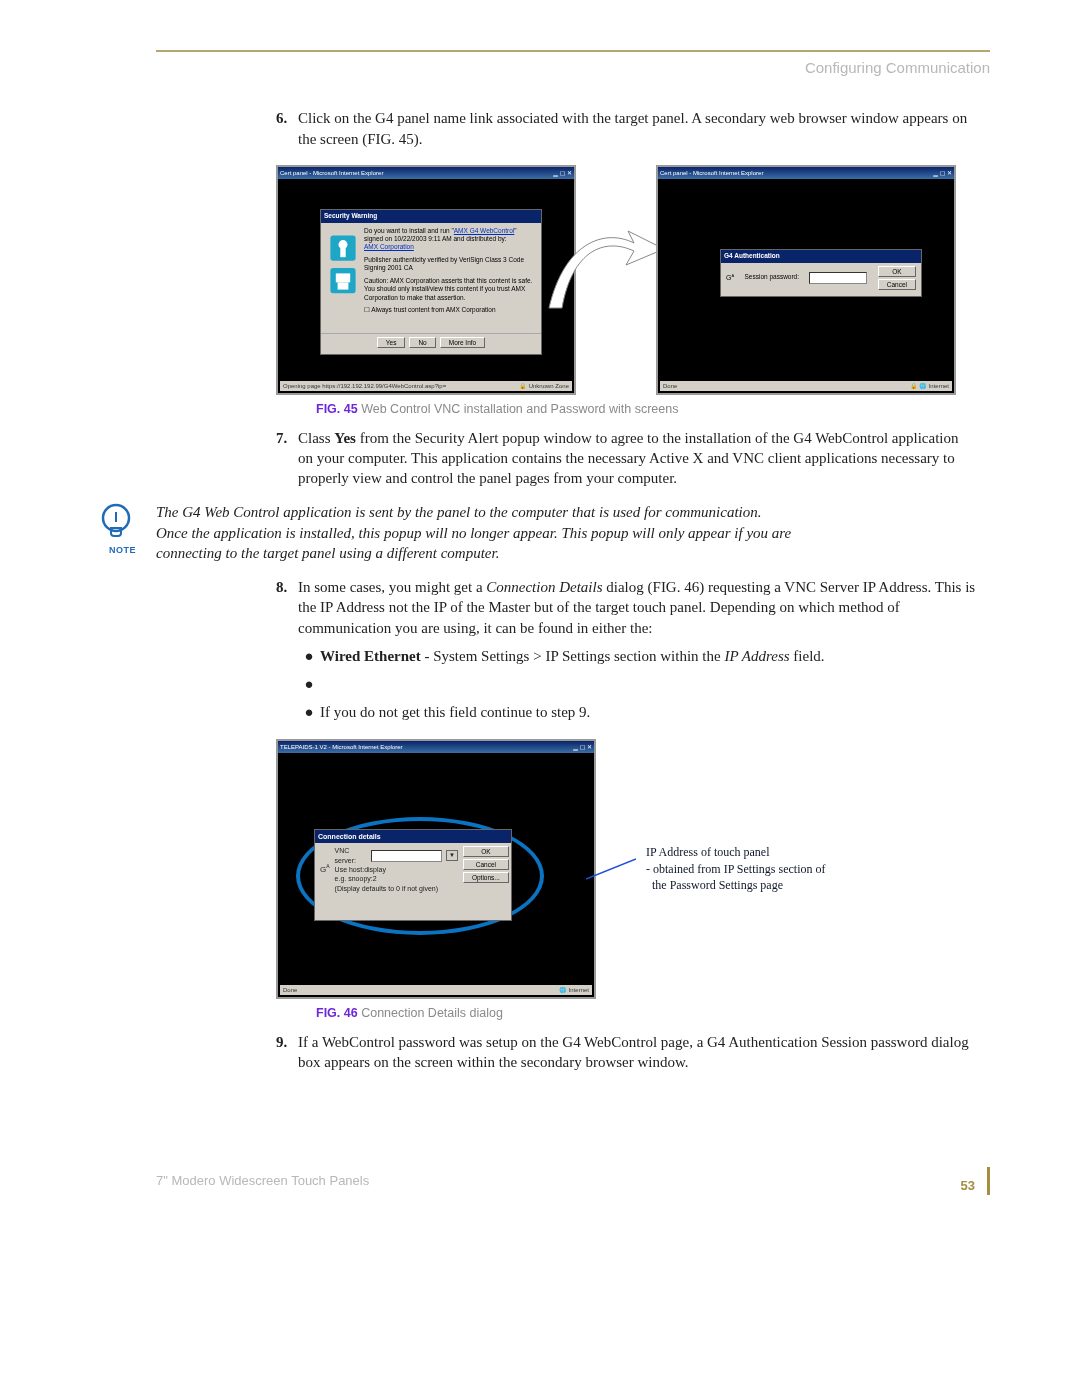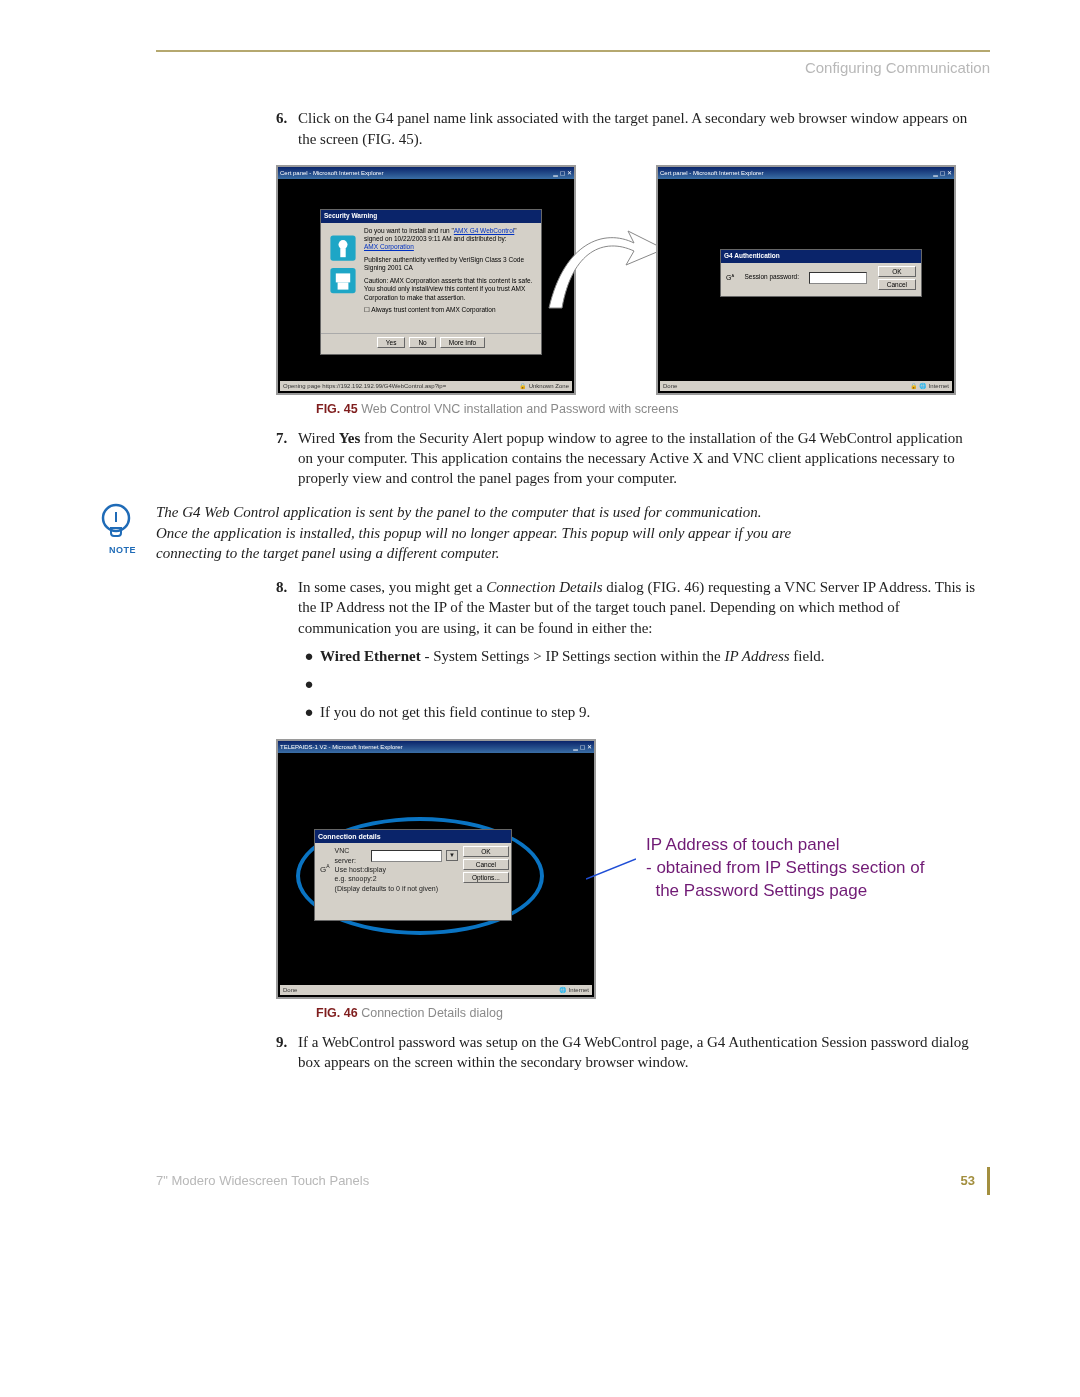--- a/index.html
+++ b/index.html
@@ -49,21 +49,21 @@
     margin: 16px 0 10px 0;
   }
   .fig-caption {
     font-family: Arial, Helvetica, sans-serif;
     font-size: 12.5px;
     color: #8a8a8a;
     margin-top: 6px;
   }
   .fig-caption .figlabel {
     font-weight: bold;
-    color: #7f1d1d;
+    color: #6d28d9;
     padding-left: 40px;
   }
   .note-row {
     display: flex;
     align-items: flex-start;
     margin: 14px 0 14px -60px;
   }
   .note-icon {
     width: 40px;
     flex: 0 0 40px;
@@ -171,23 +171,23 @@
   .conn-dialog .row { display:flex; padding:3px 5px; gap:5px; }
   .conn-dialog .inp { border:1px inset #888; background:#fff; width:80px; height:10px; }
   .conn-dialog .btns { display:flex; flex-direction:column; gap:2px; margin-left:auto; }
   .hl-oval {
     position:absolute; left:18px; top:76px; width:240px; height:110px;
     border:4px solid #0a74c3; border-radius:50% / 50%;
   }
   .fig46-row { display:flex; align-items:center; }
   .fig46-annot {
     margin-left:50px;
-    font-family: Liberation Sans, sans-serif;
-    font-size:17px;
-    color:#701a75;
+    font-family: Liberation Serif, serif;
+    font-size:12px;
+    color:#0f172a;
   }
 
   .footer {
     position:absolute; left:140px; right:106px; bottom:62px;
     display:flex; justify-content:space-between; align-items:center;
     font-family: Arial, Helvetica, sans-serif;
     color:#b8b8b8; font-size:13px;
   }
   .footer .pagenum { color:#a38f3f; font-weight:bold; }
   .footer .vbar { width:3px; height:28px; background:#a38f3f; margin-left:12px; }
@@ -280,21 +280,21 @@
         </div>
       </div>
       <div class="fig-caption">
         <span class="figlabel">FIG. 45</span><span>  Web Control VNC installation and Password with screens</span>
       </div>
     </div>
 
     <div class="numitem">
       <span class="num">7.</span>
       <span class="body">
-        <span>Wired </span><strong>Yes</strong><span> from the Security Alert popup window to agree to the installation of the G4 WebControl application on your computer. This application contains the necessary Active X and VNC client applications necessary to properly view and control the panel pages from your computer.</span>
+        <span>Class </span><strong>Yes</strong><span> from the Security Alert popup window to agree to the installation of the G4 WebControl application on your computer. This application contains the necessary Active X and VNC client applications necessary to properly view and control the panel pages from your computer.</span>
       </span>
     </div>
 
   </div>
 
   <div class="note-row content">
     <div class="note-icon">
       <svg width="34" height="40" viewBox="0 0 34 40">
         <circle cx="17" cy="16" r="13" fill="none" stroke="#1f6bb7" stroke-width="2.5"></circle>
         <path d="M12,26 h10 v5 a3,3 0 0 1 -3,3 h-4 a3,3 0 0 1 -3,-3 z" fill="none" stroke="#1f6bb7" stroke-width="2"></path>
@@ -378,18 +378,18 @@
 
     <div class="numitem">
       <span class="num">9.</span>
       <span class="body">If a WebControl password was setup on the G4 WebControl page, a G4 Authentication Session password dialog box appears on the screen within the secondary browser window.</span>
     </div>
 
   </div>
 
   <div class="footer">
     <span>7" Modero Widescreen Touch Panels</span>
-    <span style="display:flex;align-items:center">
+    <span style="display:flex;align-items:flex-end">
       <span class="pagenum">53</span>
       <span class="vbar"></span>
     </span>
   </div>
 </div>
 
 </body></html>

